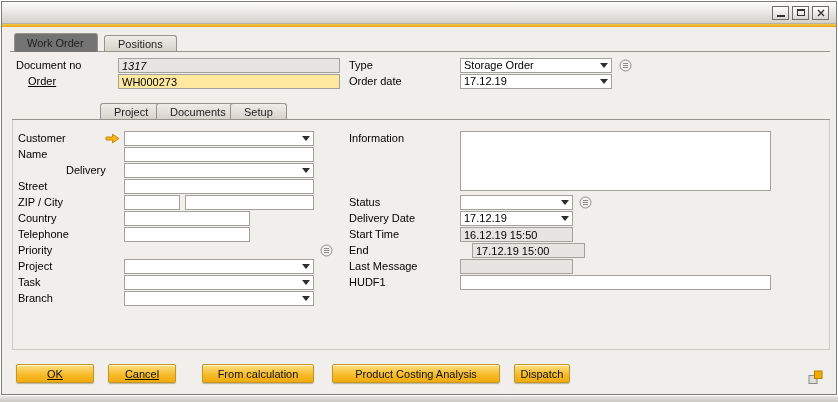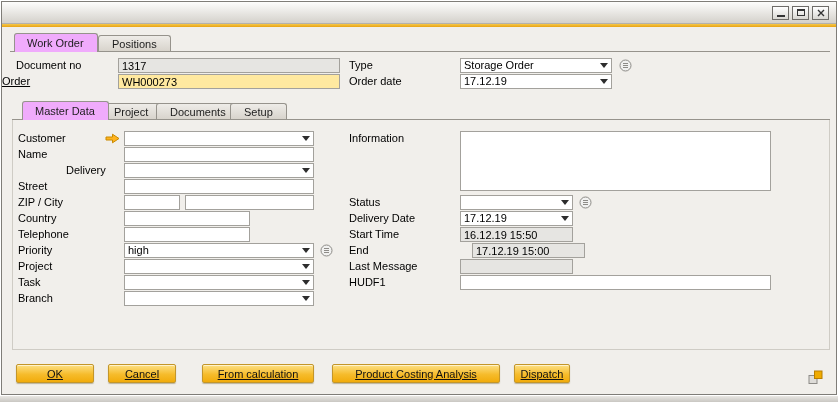--- a/index.html
+++ b/index.html
@@ -42,21 +42,21 @@
   .tab {
     position: absolute; height: 17px; font-size: 11px; line-height: 15px;
     padding: 1px 13px; color: #1d1d1d; cursor: pointer;
     border: 1px solid #96938c; border-bottom: none;
     border-radius: 3px 3px 0 0;
     background: linear-gradient(#eeece8, #d6d2ca);
     z-index: 1;
   }
   .tab.active {
     height: 19px; line-height: 17px; z-index: 3;
-    background: #f0abfc;
+    background: #737373;
     padding-left: 12px;
   }
   .tabline { position: absolute; height: 1px; background: #96938c; z-index: 2; }
   .panel {
     position: absolute; left: 10px; top: 117px; width: 818px; height: 231px;
     border: 1px solid #cfccc5; border-top: none; background: transparent; z-index: 0;
   }
   
   .lbl {
     position: absolute; font-size: 11px; line-height: 15px; color: #000;
@@ -84,21 +84,21 @@
     border-top: 5px solid #2d2d2d;
   }
   .icon-abs { position: absolute; cursor: pointer; line-height: 0; }
   
   .btn {
     position: absolute; height: 19px; top: 362px;
     border: 1px solid #c3962a; border-radius: 2px;
     background: linear-gradient(#fde084, #f6bc2c 55%, #f1ab0b);
     box-shadow: 0 1px 1px rgba(90,70,10,.35), inset 0 1px 0 rgba(255,255,255,.6);
     font-size: 11px; color: #111;
-    display: flex; align-items: center; justify-content: center; cursor: pointer; text-decoration: underline;
+    display: flex; align-items: center; justify-content: center; cursor: pointer;
   }
   .btn .u { text-decoration: underline; }
 </style>
 </head>
 <body>
 
 <div class="window">
 
   <div class="titlebar">
     <div class="win-controls">
@@ -111,50 +111,49 @@
       <div class="win-btn">
         <svg width="8" height="8">
             <path d="M1 1 L7 7 M7 1 L1 7" stroke="#333" stroke-width="1.4"></path>
           </svg>
       </div>
     </div>
   </div>
   <div class="goldline"></div>
 
   <div class="tab active" style="left:12px; top:31px;">Work Order</div>
-  <div class="tab" style="left:96px; top:33px;">Positions</div>
+  <div class="tab" style="left:102px; top:33px;">Positions</div>
   <div class="tabline" style="left:8px; top:49px; width:820px;"></div>
 
   <div class="lbl" style="left:14px; top:56px;">Document no</div>
-  <input class="ipt ro" style="left: 116px; top: 56px; width: 222px;" readonly="" value="1317">
+  <input class="ipt ro" style="left: 116px; top: 56px; width: 222px; font-style: italic;" readonly="" value="1317">
 
   <div class="lbl" style="left:347px; top:56px;">Type</div>
   <div class="combo" style="left:458px; top:56px; width:152px;">
     <span>Storage Order</span>
     <span class="arrow"></span>
   </div>
   <span class="icon-abs" style="left:617px; top:57px;">
     <svg width="13" height="13" viewBox="0 0 13 13">
       <circle cx="6.5" cy="6.5" r="5.5" fill="#f1f1f0" stroke="#8d8b87"></circle>
       <line x1="4" y1="4.5" x2="9" y2="4.5" stroke="#8d8b87"></line>
       <line x1="4" y1="6.5" x2="9" y2="6.5" stroke="#8d8b87"></line>
       <line x1="4" y1="8.5" x2="9" y2="8.5" stroke="#8d8b87"></line>
     </svg>
   </span>
 
-  <div class="lbl" style="left:0; top:72px;text-decoration:underline;">Order</div>
+  <div class="lbl" style="left:26px; top:72px;text-decoration:underline;">Order</div>
   <input class="ipt hl" style="left: 116px; top: 72px; width: 222px;" value="WH000273">
 
   <div class="lbl" style="left:347px; top:72px;text-align:right;">Order date</div>
   <div class="combo" style="left:458px; top:72px; width:152px;">
     <span>17.12.19</span>
     <span class="arrow"></span>
   </div>
 
-  <div class="tab active" style="left:20px; top:99px;">Master Data</div>
   <div class="tab" style="left:98px; top:101px;">Project</div>
   <div class="tab" style="left:154px; top:101px;">Documents</div>
   <div class="tab" style="left:228px; top:101px;">Setup</div>
   <div class="tabline" style="left:10px; top:117px; width:818px;"></div>
   <div class="panel"></div>
 
   <div class="lbl" style="left:16px; top:129px;">Customer</div>
   <span class="icon-abs" style="left:103px; top:131px;">
     <svg width="15" height="11" viewBox="0 0 15 11">
       <path d="M1 4 h6.5 V1.2 L14 5.5 7.5 9.8 V7 H1 z" fill="#ffb31f" stroke="#c98a00" stroke-width="1"></path>
@@ -181,24 +180,20 @@
   <input class="ipt" style="left: 122px; top: 193px; width: 56px;" value="">
   <input class="ipt" style="left: 183px; top: 193px; width: 129px;" value="">
 
   <div class="lbl" style="left:16px; top:209px;">Country</div>
   <input class="ipt" style="left: 122px; top: 209px; width: 126px;" value="">
 
   <div class="lbl" style="left:16px; top:225px;">Telephone</div>
   <input class="ipt" style="left: 122px; top: 225px; width: 126px;" value="">
 
   <div class="lbl" style="left:16px; top:241px;">Priority</div>
-  <div class="combo" style="left:122px; top:241px; width:190px;">
-    <span>high</span>
-    <span class="arrow"></span>
-  </div>
   <span class="icon-abs" style="left:318px; top:242px;">
     <svg width="13" height="13" viewBox="0 0 13 13">
       <circle cx="6.5" cy="6.5" r="5.5" fill="#f1f1f0" stroke="#8d8b87"></circle>
       <line x1="4" y1="4.5" x2="9" y2="4.5" stroke="#8d8b87"></line>
       <line x1="4" y1="6.5" x2="9" y2="6.5" stroke="#8d8b87"></line>
       <line x1="4" y1="8.5" x2="9" y2="8.5" stroke="#8d8b87"></line>
     </svg>
   </span>
 
   <div class="lbl" style="left:16px; top:257px;">Project</div>

